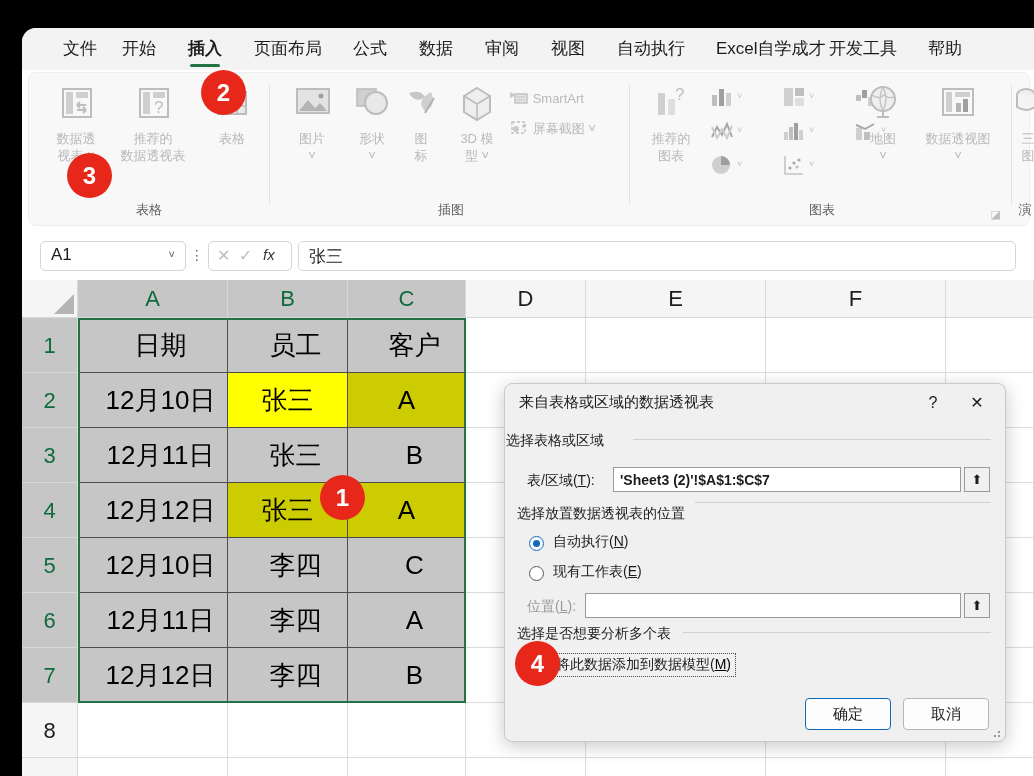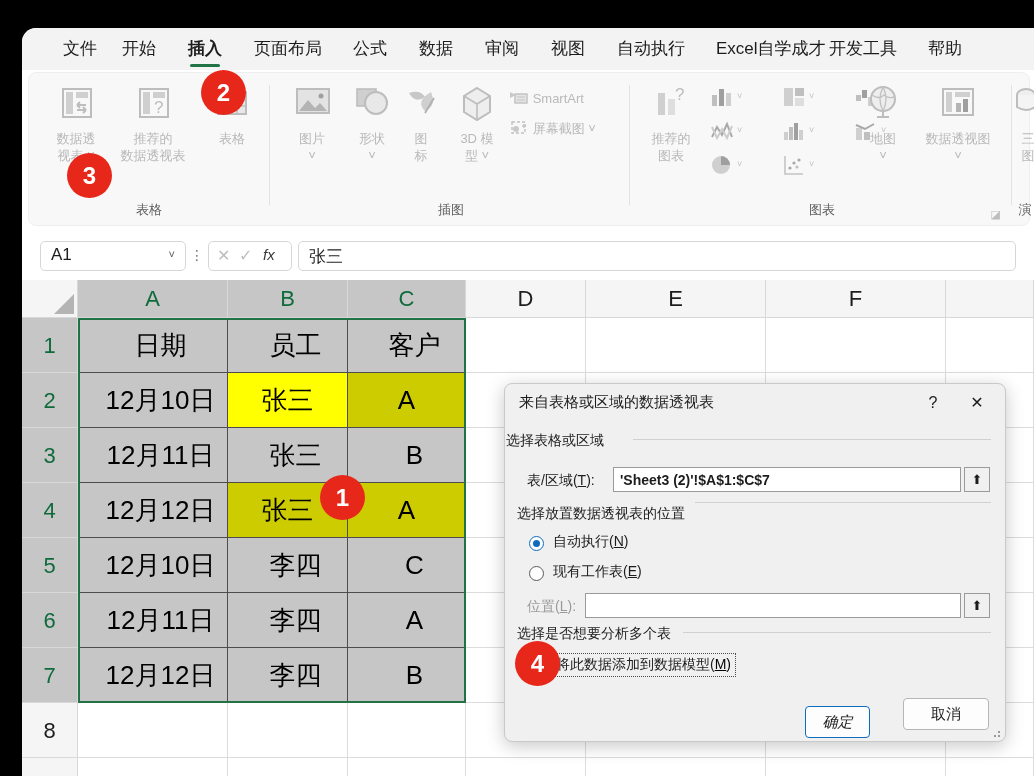--- a/index.html
+++ b/index.html
@@ -618,21 +618,21 @@
     <div class="sec-label" style="left:12px;top:241px;">选择是否想要分析多个表</div>
     <div class="sec-rule" style="left:178px;top:248px;width:308px;"></div>
 
     <div id="chk-model" style="left:24px;top:272px;">
         <span class="tick">✓</span>
       </div>
     <div id="chk-label-wrap" style="left:46px;top:269px;height:24px;">
       <span style="font-size:14px;color:#1c1c1c;">将此数据添加到数据模型(</span><span class="ul" style="font-size:14px;">M</span><span style="font-size:14px;">)</span>
     </div>
 
-    <div class="dlgbtn primary" style="left:300px;top:322px;width:65px;font-style:italic;">确定</div>
+    <div class="dlgbtn primary" style="left:300px;top:314px;width:86px;">确定</div>
     <div class="dlgbtn" style="left:398px;top:314px;width:86px;">取消</div>
 
     <div id="resize-grip"></div>
   </div>
 
 </div>
 
 <div class="badge" style="left:320px;top:475px;">1</div>
 <div class="badge" style="left:201px;top:70px;">2</div>
 <div class="badge" style="left:67px;top:153px;">3</div>

